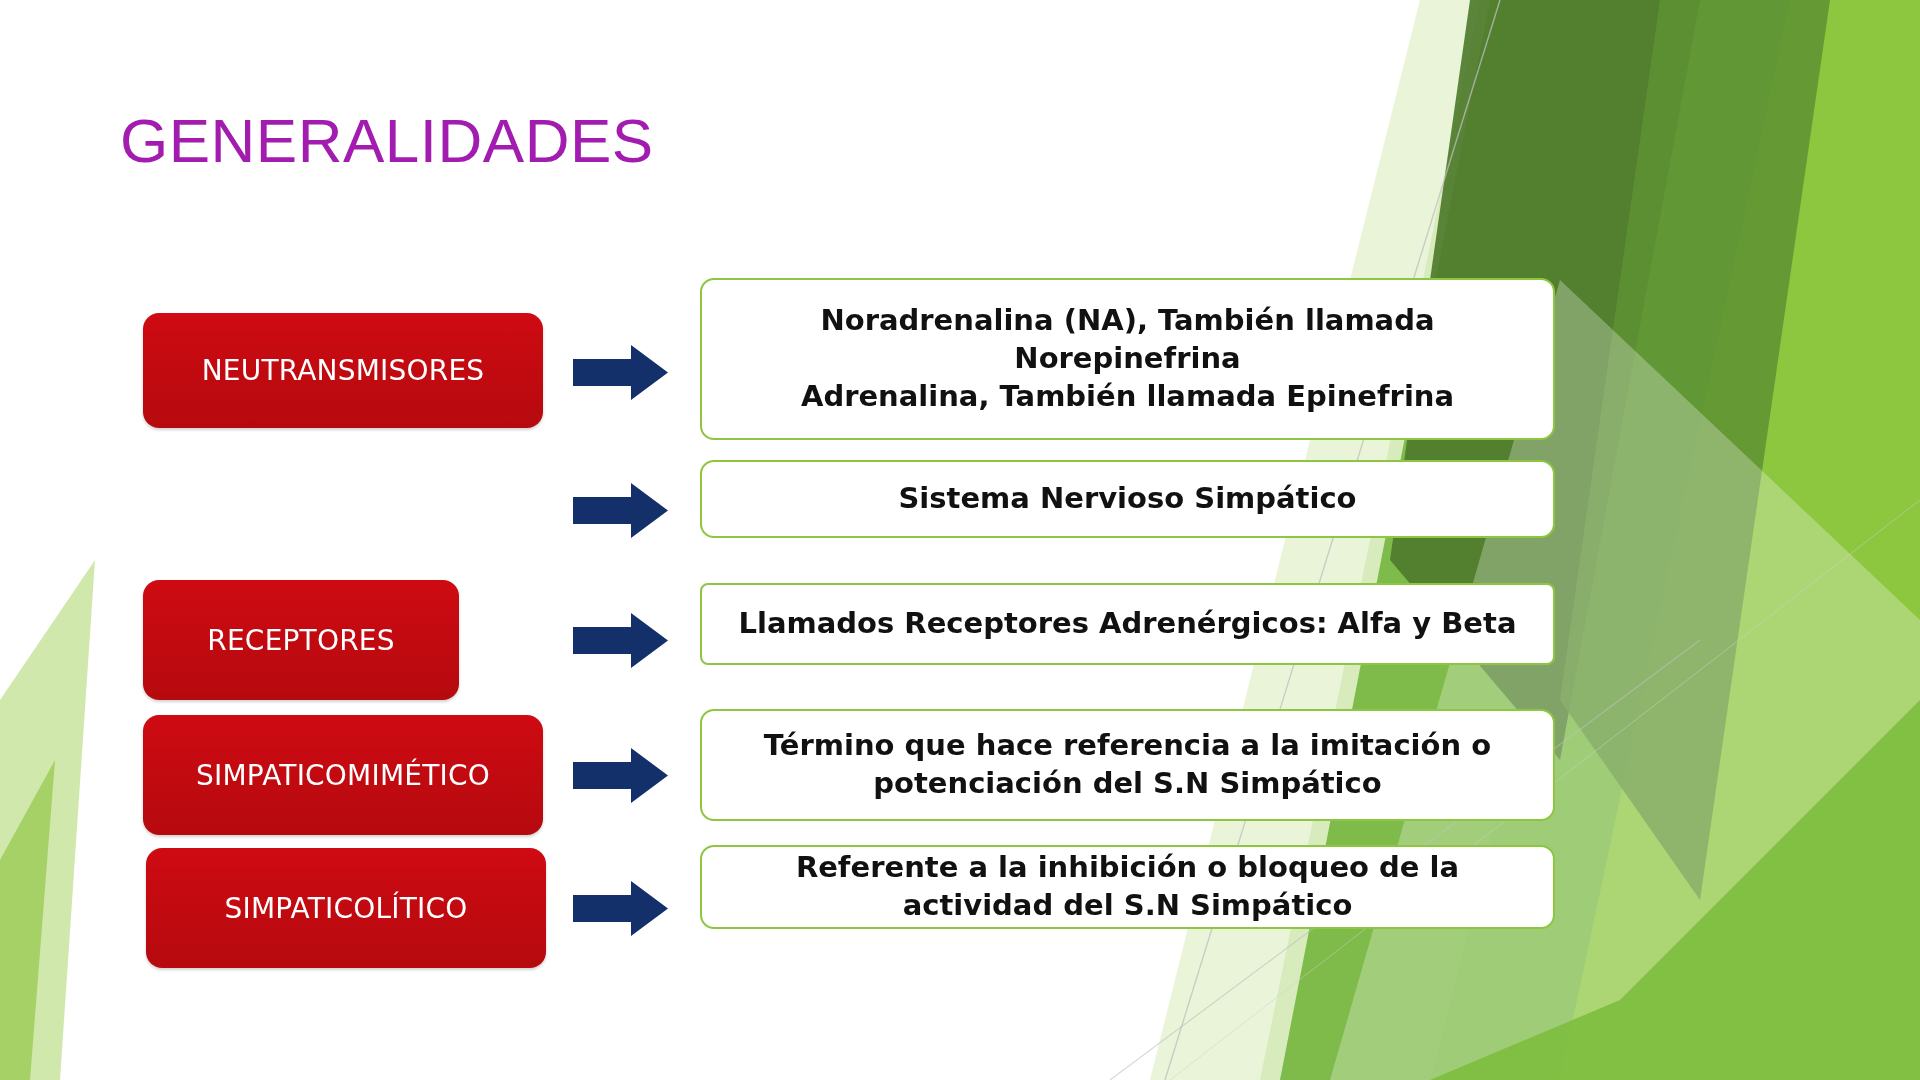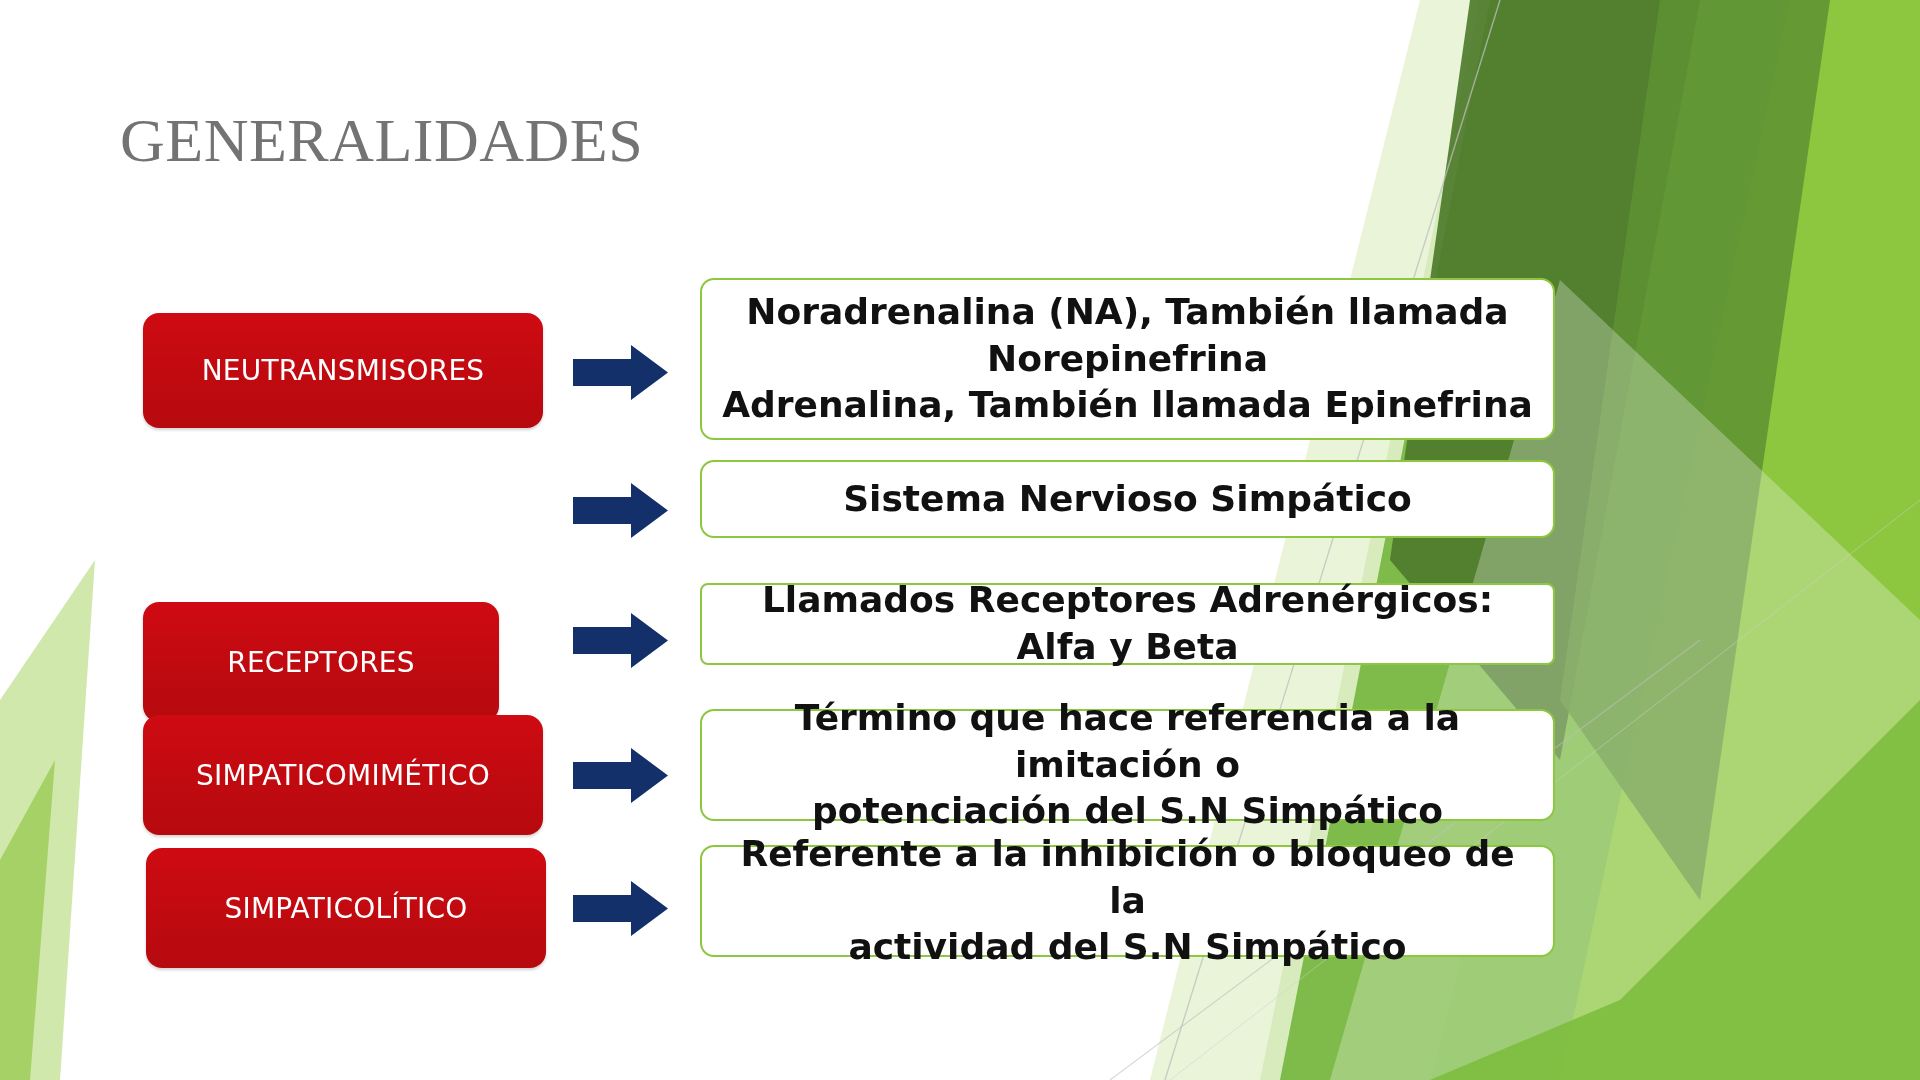--- a/index.html
+++ b/index.html
@@ -29,22 +29,22 @@
   }
 
   
   .title {
     position: absolute;
     left: 120px;
     top: 105px;
     font-size: 62px;
     font-weight: 400;
     letter-spacing: 0.5px;
-    color: #737373;
-    font-family: Liberation Serif, serif;
+    color: #a21caf;
+    font-family: Liberation Sans, sans-serif;
     white-space: nowrap;
   }
 
   
   .redbox {
     position: absolute;
     background: linear-gradient(180deg, #CF0A12 0%, #C00A10 55%, #B60A0F 100%);
     border-radius: 16px;
     box-shadow: 0 2px 3px rgba(0,0,0,0.18);
     color: #ffffff;
@@ -73,21 +73,21 @@
     border: 2px solid #8DC63F;
     border-radius: 14px;
     display: flex;
     align-items: center;
     justify-content: center;
     text-align: center;
     box-sizing: border-box;
     padding: 6px 16px;
     color: #111111;
     font-family: "DejaVu Sans", sans-serif;
-    font-size: 36px;
+    font-size: 29px;
     font-weight: 700;
     line-height: 1.3;
   }
   .whitebox .inner { width: 100%; }
   .whitebox .reg { font-weight: 700; }
 </style>
 </head>
 <body>
 
 <div id="slide">
@@ -142,21 +142,21 @@
   <svg class="arrow" style="left:573px; top:483px; width:95px; height:55px;" viewBox="0 0 95 55" xmlns="http://www.w3.org/2000/svg">
     <polygon points="0,14 58,14 58,0 95,27.5 58,55 58,41 0,41" fill="#13306B"></polygon>
   </svg>
 
   <div class="whitebox" style="left:700px; top:460px; width:855px; height:78px;">
     <div class="inner">
       <div>Sistema Nervioso Simpático</div>
     </div>
   </div>
 
-  <div class="redbox" style="left:143px; top:580px; width:356px; height:120px;margin-top:22px;">
+  <div class="redbox" style="left:143px; top:580px; width:316px; height:120px;">
     <span>RECEPTORES</span>
   </div>
 
   <svg class="arrow" style="left:573px; top:613px; width:95px; height:55px;" viewBox="0 0 95 55" xmlns="http://www.w3.org/2000/svg">
     <polygon points="0,14 58,14 58,0 95,27.5 58,55 58,41 0,41" fill="#13306B"></polygon>
   </svg>
 
   <div class="whitebox" style="left:700px; top:583px; width:855px; height:82px;border-radius:8px;">
     <div class="inner">
       <div>Llamados Receptores Adrenérgicos: Alfa y Beta</div>
@@ -179,20 +179,20 @@
   </div>
 
   <div class="redbox" style="left:146px; top:848px; width:400px; height:120px;">
     <span>SIMPATICOLÍTICO</span>
   </div>
 
   <svg class="arrow" style="left:573px; top:881px; width:95px; height:55px;" viewBox="0 0 95 55" xmlns="http://www.w3.org/2000/svg">
     <polygon points="0,14 58,14 58,0 95,27.5 58,55 58,41 0,41" fill="#13306B"></polygon>
   </svg>
 
-  <div class="whitebox" style="left:700px; top:845px; width:855px; height:112px;">
+  <div class="whitebox" style="left:700px; top:845px; width:855px; height:84px;">
     <div class="inner">
       <div>Referente a la inhibición o bloqueo de la</div>
       <div>actividad del S.N Simpático</div>
     </div>
   </div>
 
 </div>
 
 </body></html>

